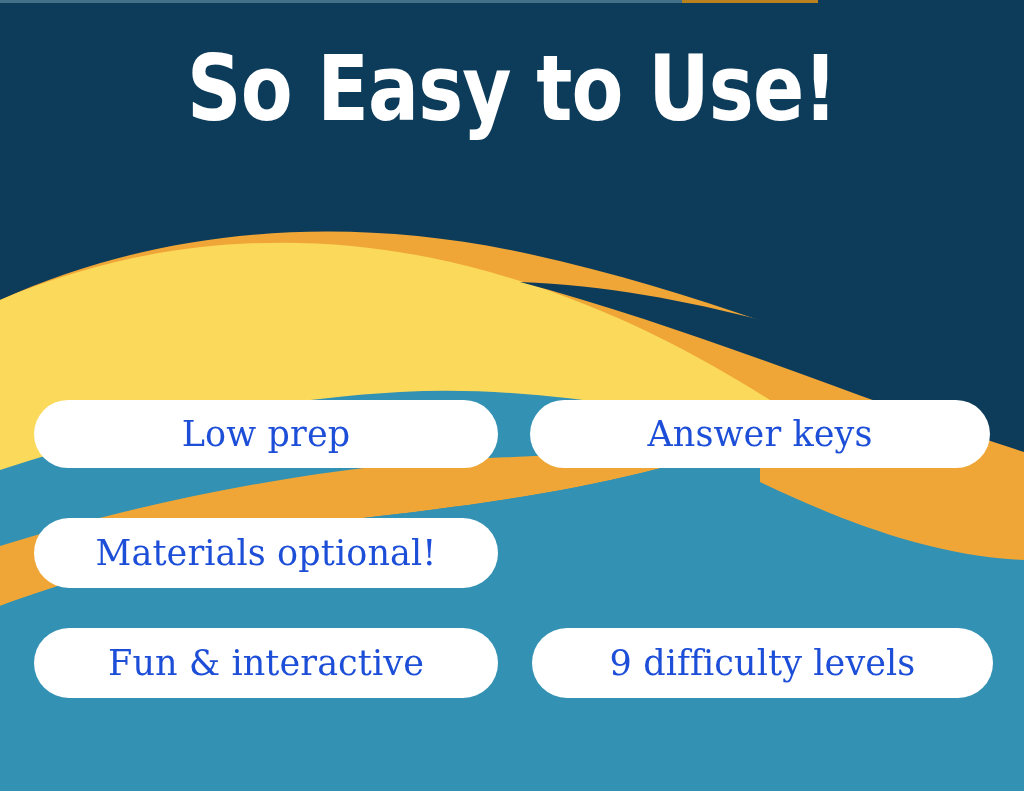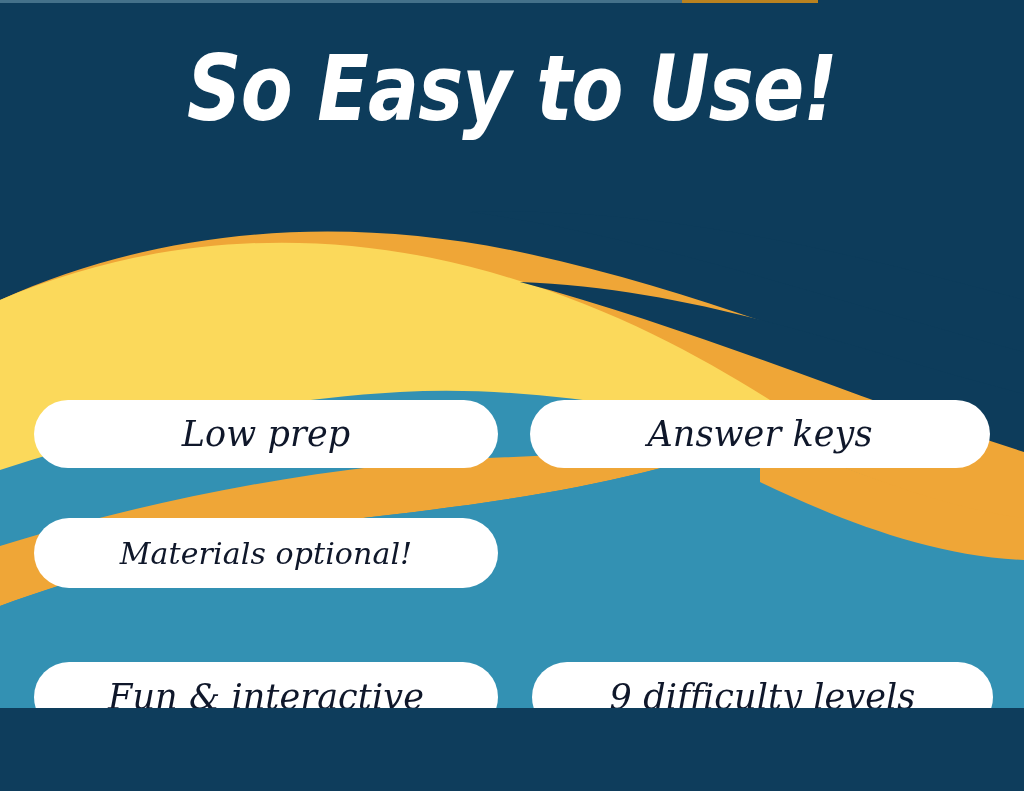--- a/index.html
+++ b/index.html
@@ -8,24 +8,23 @@
     padding: 0;
     background: #0e3d5c;
   }
   body {
     font-family: "Liberation Sans", sans-serif;
   }
 
   #poster {
     position: relative;
     width: 1024px;
-    height: 708px;
+    height: 791px;
     overflow: hidden;
     background: #0d3c5b;
-    font-style: italic;
   }
 
   
   .top-strip {
     position: absolute;
     left: 0; top: 0;
     width: 1024px;
     height: 4px;
     z-index: 40;
     overflow: hidden;
@@ -61,31 +60,31 @@
     height: 791px;
     z-index: 30;
   }
   .pill {
     position: absolute;
     background: #ffffff;
     border-radius: 999px;
     display: flex;
     align-items: center;
     justify-content: center;
-    color: #0f172a;
+    color: #1d4ed8;
     font-family: "DejaVu Serif", serif;
     font-weight: 400;
     letter-spacing: .1px;
     white-space: nowrap;
     box-sizing: border-box;
   }
 
   .pill.r1 { top: 400px; height: 68px; font-size: 35px; }
-  .pill.r2 { top: 518px; height: 70px; font-size: 30px; }
-  .pill.r3 { top: 628px; height: 70px; font-size: 35px; margin-top: 34px; }
+  .pill.r2 { top: 518px; height: 70px; font-size: 35px; }
+  .pill.r3 { top: 628px; height: 70px; font-size: 35px; }
 
   .pill.c1 { left: 34px;  width: 464px; }
   .pill.c2 { left: 530px; width: 460px; text-align: right; }
 
   .pill.r3.c2 { left: 532px; width: 461px; }
 
   
   .heading {
     position: absolute;
     left: 0;

